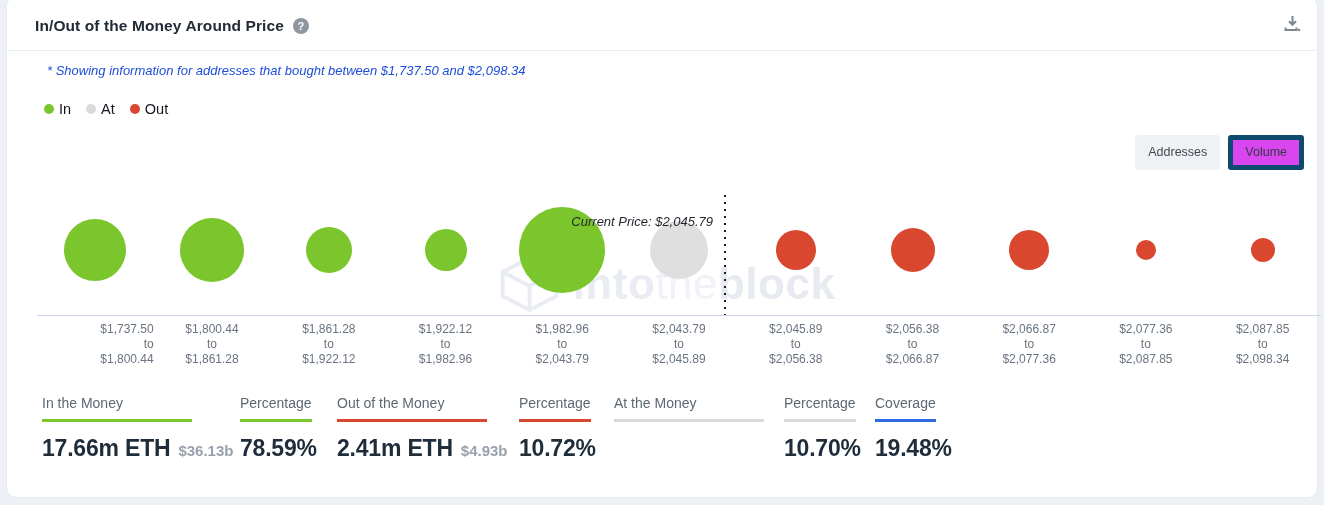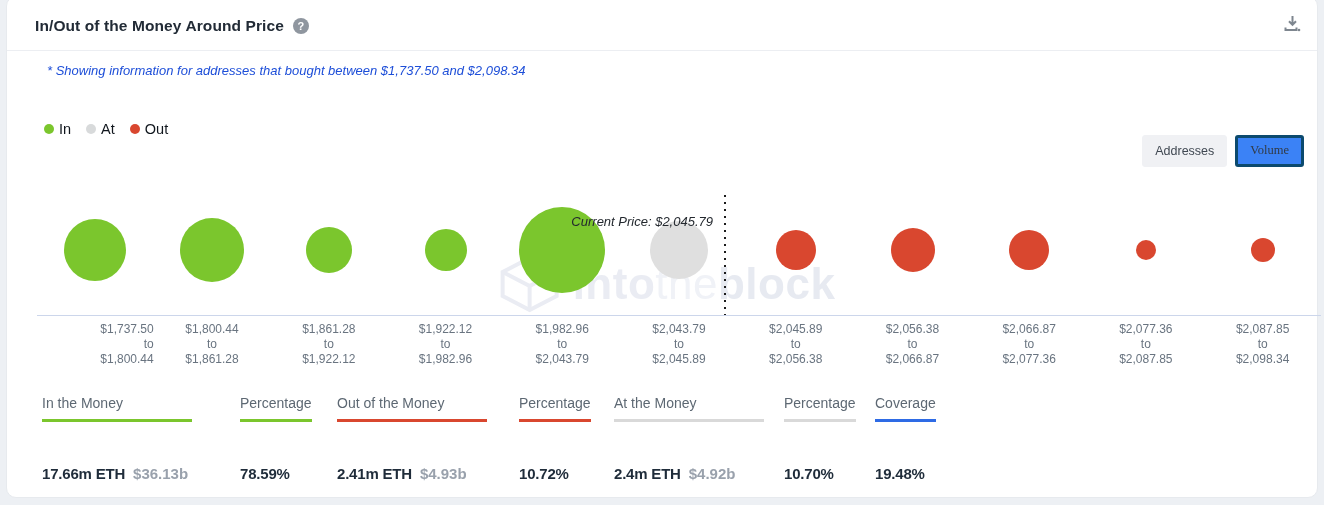--- a/index.html
+++ b/index.html
@@ -32,33 +32,33 @@
     display:inline-flex; align-items:center; justify-content:center;
     cursor:pointer;
   }
   .download-icon { position:absolute; right:16px; top:18px; cursor:pointer; }
   
   .subtitle {
     position:absolute; left:40px; top:66px;
     font-size:13px; font-style:italic; color:#1d4ed8;
   }
   .legend { position:absolute; left:37px; top:104px; display:flex; align-items:center; gap:15px; }
-  .legend-item { display:flex; align-items:center; gap:5px; cursor:pointer;margin-top:20px; }
+  .legend-item { display:flex; align-items:center; gap:5px; cursor:pointer; }
   .legend-dot { width:10px; height:10px; border-radius:50%; }
   .legend-label { font-size:14.5px; color:#10161d; }
   
   .toggle-row { position:absolute; right:13px; top:138px; display:flex; gap:8px; }
   .toggle-btn {
     font-family:"Liberation Sans",sans-serif;
     font-size:12.5px; color:#40484ف2; color:#404852;
     background:#f0f1f4; border:1px solid #f0f1f4; border-radius:3px;
     padding:5px 12px 6px; cursor:pointer;
   }
   .toggle-btn.selected {
-    background:#3b82f6; border:3px solid #0c4a6e; color:#323a44;font-family:Liberation Serif, serif;
+    background:#d946ef; border:5px solid #0c4a6e; color:#323a44;
   }
   
   .chart { position:absolute; left:30px; top:178px; width:1284px; height:192px; }
   .axis-line { position:absolute; left:0; right:0; top:140px; height:1px; background:#ccd6eb; }
   .bubble { position:absolute; border-radius:50%; z-index:2; cursor:pointer; }
   .x-label {
     position:absolute; top:147px; text-align:center;
     font-size:12px; line-height:15px; color:#697480;
   }
   .current-price {
@@ -75,28 +75,28 @@
   }
   .watermark-text { font-size:44px; letter-spacing:.5px; color:#e9ebf2; white-space:nowrap; }
   .watermark-text .w-into { font-weight:bold; color:#eaecf3; }
   .watermark-text .w-the { font-weight:normal; color:#f0f2f7; }
   .watermark-text .w-block { font-weight:bold; color:#e7eaf1; }
   
   .stats { position:absolute; left:35px; top:398px; display:flex; }
   .stat { display:flex; flex-direction:column; align-items:flex-start;justify-content:space-between; }
   .stat:nth-child(1){ width:198px; } .stat:nth-child(2){ width:97px; }
   .stat:nth-child(3){ width:182px; } .stat:nth-child(4){ width:95px; }
-  .stat:nth-child(5){ width:170px;gap:30px; } .stat:nth-child(6){ width:91px; }
+  .stat:nth-child(5){ width:170px; } .stat:nth-child(6){ width:91px; }
   .stat-label {
     display:inline-block; font-size:14px; color:#5d6873;
     padding-bottom:8px; border-bottom:3px solid #ccc;
   }
   .stat:nth-child(1) .stat-label, .stat:nth-child(3) .stat-label, .stat:nth-child(5) .stat-label { min-width:150px; }
   .stat-value-row { margin-top:13px; display:flex; align-items:baseline; gap:8px; }
-  .stat-value { font-size:15px; font-weight:bold; color:#1f2c3a; letter-spacing:-0.2px; }
+  .stat-value { font-size:23px; font-weight:bold; color:#1f2c3a; letter-spacing:-0.2px; }
   .stat-sub { font-size:15px; font-weight:bold; color:#99a1ac; }
 </style>
 </head>
 <body>
 
 <div class="card">
 
   <div class="card-header">
     <span class="widget-title">In/Out of the Money Around Price</span>
     <span class="help-icon">?</span>
@@ -241,24 +241,20 @@
     <div class="stat">
       <span class="stat-label" style="border-bottom-color: rgb(217, 71, 47);">Percentage</span>
       <span class="stat-value-row">
         <span class="stat-value">10.72%</span>
 
       </span>
     </div>
 
     <div class="stat">
       <span class="stat-label" style="border-bottom-color: rgb(217, 217, 217);">At the Money</span>
-      <span class="stat-value-row">
-        <span class="stat-value">2.4m ETH</span>
-        <span class="stat-sub">$4.92b</span>
-      </span>
     </div>
 
     <div class="stat">
       <span class="stat-label" style="border-bottom-color: rgb(217, 217, 217);">Percentage</span>
       <span class="stat-value-row">
         <span class="stat-value">10.70%</span>
 
       </span>
     </div>
 

